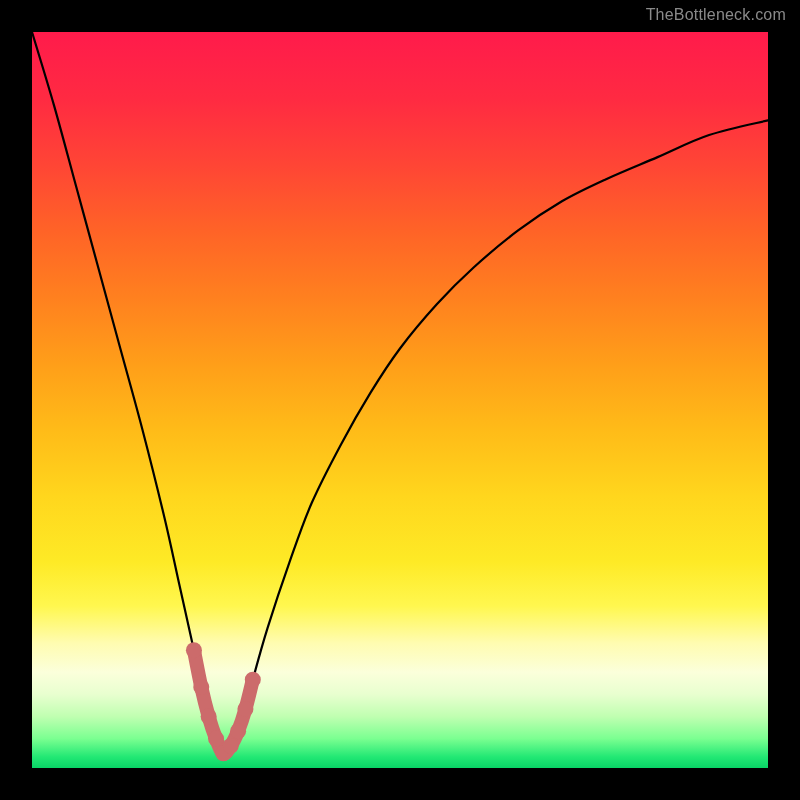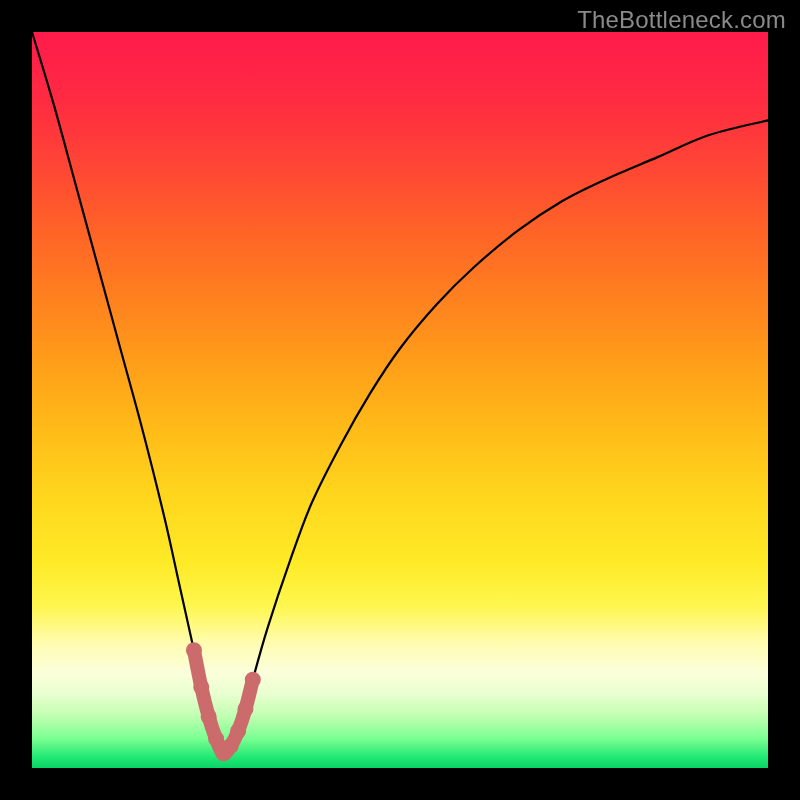--- a/index.html
+++ b/index.html
@@ -16,21 +16,21 @@
     top: 0;
     width: 800px;
     height: 800px;
     background: #000;
   }
   .watermark {
     position: absolute;
     top: 6px;
     right: 14px;
     font-family: Arial, Helvetica, sans-serif;
-    font-size: 24px;
+    font-size: 16px;
     font-weight: 500;
     color: #8a8a8a;
     letter-spacing: 0.2px;
     z-index: 10;
   }
   svg {
     position: absolute;
     left: 0;
     top: 0;
   }

